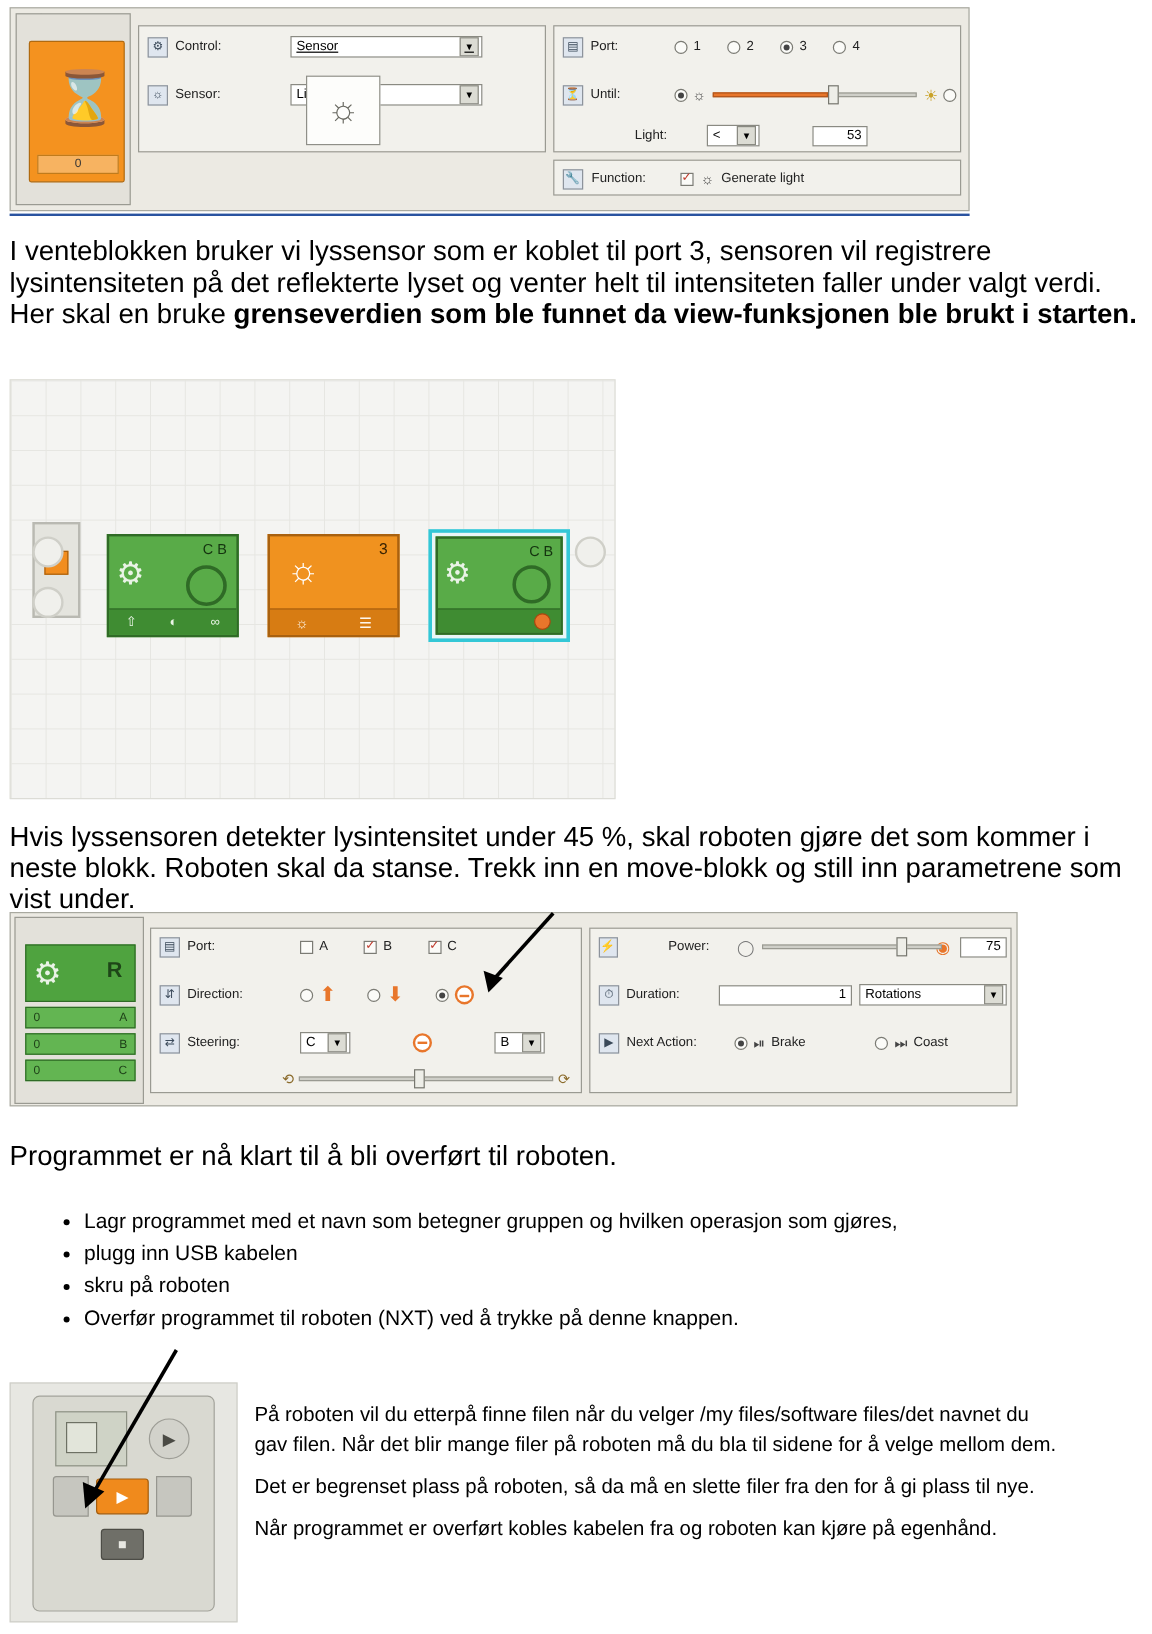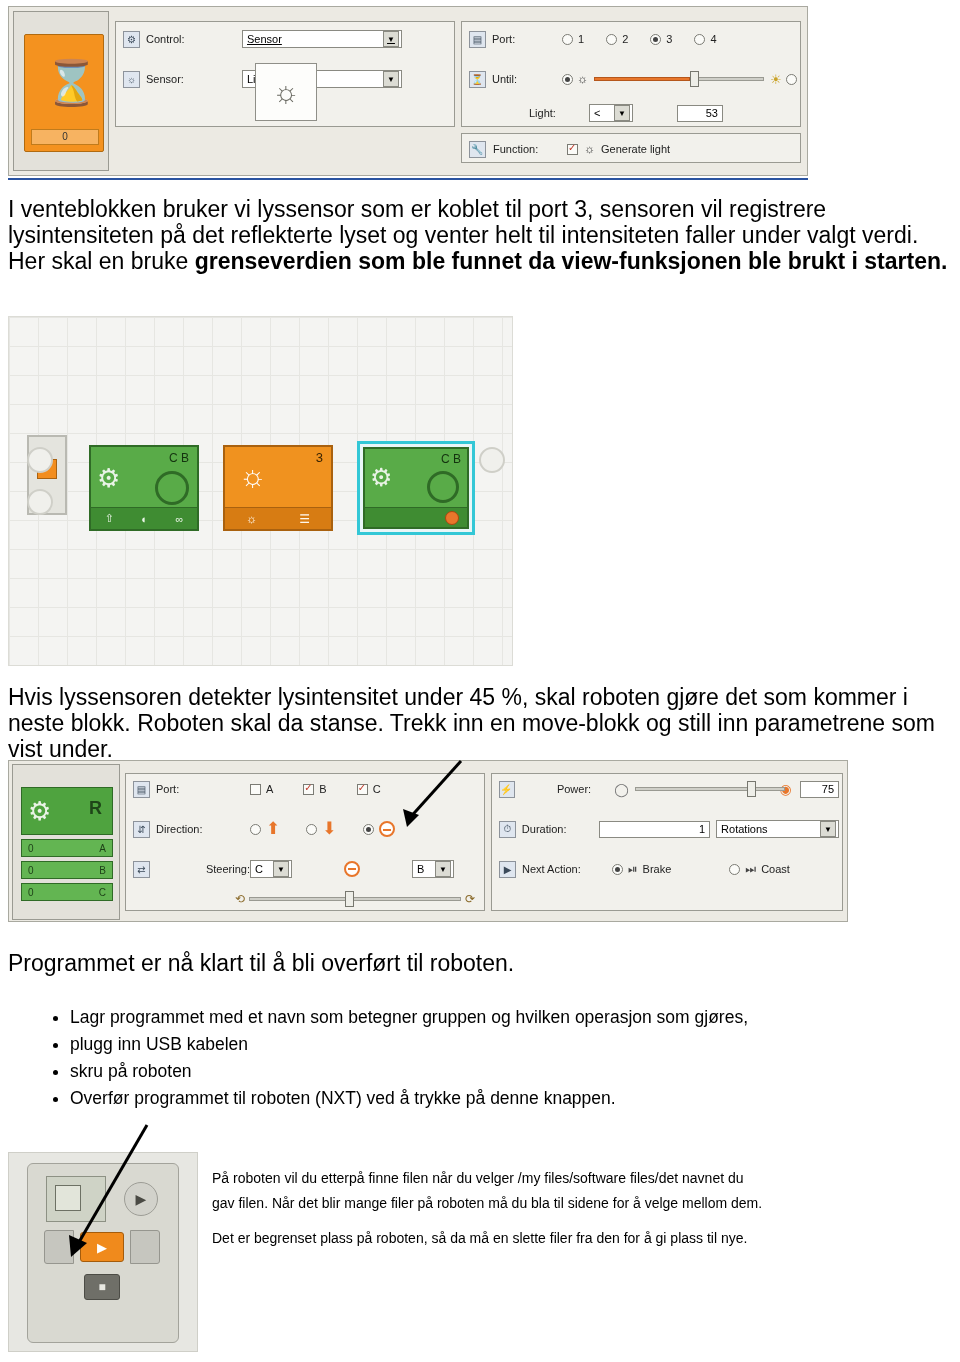--- a/index.html
+++ b/index.html
@@ -97,21 +97,21 @@
 
   .bullets {
     position:absolute;
     margin:0; padding:0 0 0 20px;
     font-size:17.5px; line-height:27px;
   }
   .bullets li { margin:0; }
 
   .note {
     position:absolute;
-    font-size:14px;
+    font-size:17px;
     line-height:25px;
     color:#000;
   }
 
   
   .shot {
     position:absolute;
     box-sizing:border-box;
   }
 
@@ -411,21 +411,21 @@
       <span style="display:flex;align-items:center;gap:5px;margin-left:26px;">
         <span class="radio on"></span>
         <span style="width:16px;height:16px;border-radius:50%;background:#fff;border:2px solid #e8762b;box-sizing:border-box;position:relative;">
           <span style="position:absolute;left:2px;top:6px;width:8px;height:2px;background:#e8762b;"></span>
         </span>
       </span>
     </div>
 
     <div class="nxt-row" style="left:124px;top:98px;width:350px;height:20px;">
       <span class="icobox">⇄</span>
-      <span class="lbl" style="margin-left:6px;width:94px;text-align:right;">Steering:</span>
+      <span class="lbl" style="margin-left:6px;width:94px;">Steering:</span>
       <span class="combo" style="width:42px;">
         <span>C</span>
         <span class="arrow">▼</span>
       </span>
       <span style="margin-left:52px;width:16px;height:16px;border-radius:50%;background:#fff;border:2px solid #e8762b;box-sizing:border-box;position:relative;display:inline-block;">
         <span style="position:absolute;left:2px;top:5px;width:8px;height:2px;background:#e8762b;"></span>
       </span>
       <span class="combo" style="width:42px;margin-left:52px;">
         <span>B</span>
         <span class="arrow">▼</span>
@@ -516,15 +516,16 @@
       <polygon points="32,144 30,122 48,130" fill="#000"></polygon>
     </svg>
   </div>
 
   <div class="note" style="left:212px;top:1166px;width:740px;">
     <div>På roboten vil du etterpå finne filen når du velger /my files/software files/det navnet du</div>
     <div>gav filen. Når det blir mange filer på roboten må du bla til sidene for å velge mellom dem.</div>
     <div style="height:10px;"></div>
     <div>Det er begrenset plass på roboten, så da må en slette filer fra den for å gi plass til nye.</div>
     <div style="height:10px;"></div>
+    <div>Når programmet er overført kobles kabelen fra og roboten kan kjøre på egenhånd.</div>
   </div>
 
 </div>
 
 </body></html>

